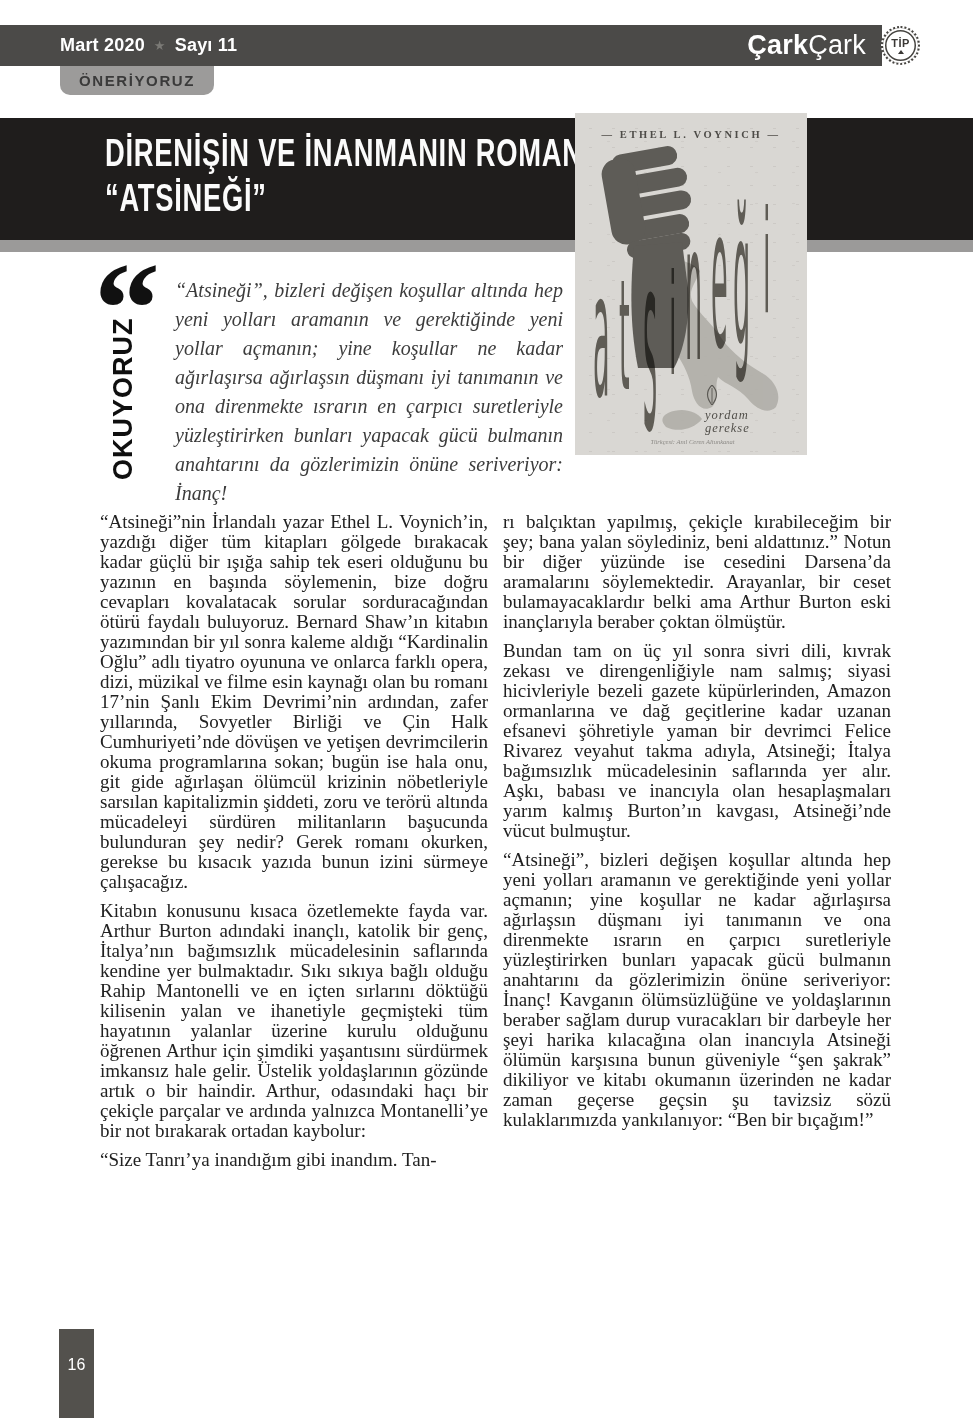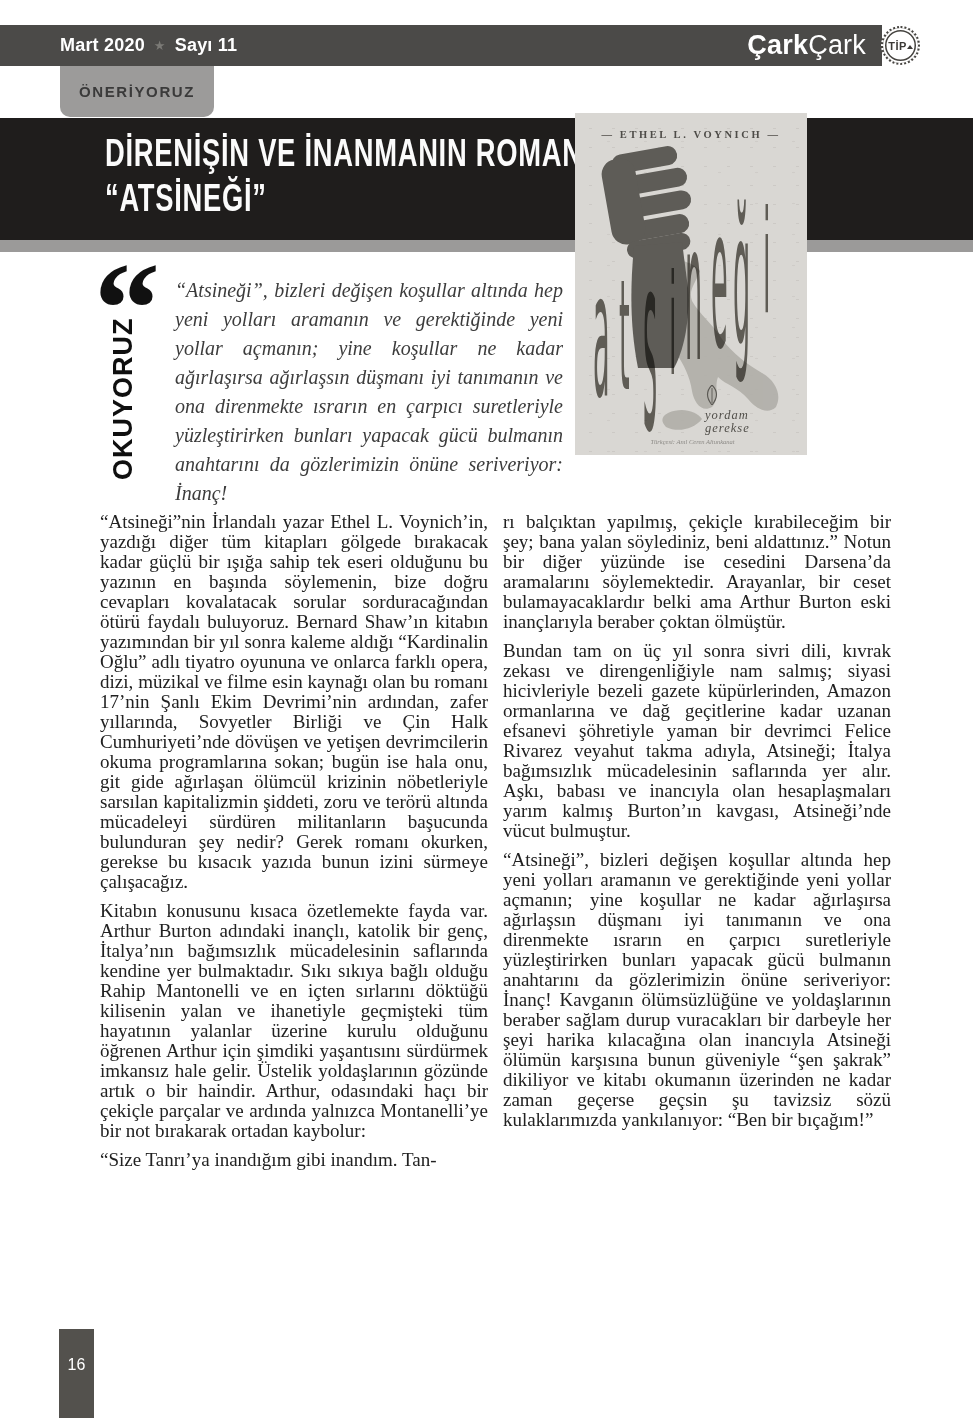--- a/index.html
+++ b/index.html
@@ -15,27 +15,27 @@
   }
   .issue-block { margin-left:60px; color:#fff; font-size:18px; font-weight:bold; letter-spacing:.2px; display:flex; align-items:center; }
   .issue-star { color:#7b7a76; font-size:13px; margin:0 9px; font-weight:normal; }
   .brand { position:absolute; right:16px; top:5px; color:#fff; font-size:27px; letter-spacing:.2px; }
   .brand b { font-weight:bold; }
   .brand span.light { font-weight:normal; }
   .tip-logo {
     position:absolute; left:881px; top:26px; width:39px; height:39px;
     border-radius:50%; background:#fff; border:2.5px dotted #45433f;
     box-sizing:border-box; box-shadow: inset 0 0 0 2px #fff, inset 0 0 0 3.5px #45433f;
-    display:flex; flex-direction:row; align-items:center; justify-content:center;
+    display:flex; flex-direction:column; align-items:center; justify-content:center;
   }
   .tip-logo .tip-text { font-size:11px; font-weight:bold; color:#3b3936; letter-spacing:.5px; line-height:10px; }
   .tip-logo .tip-mark { width:0; height:0; border-left:3px solid transparent; border-right:3px solid transparent; border-bottom:4px solid #3b3936; margin-top:2px; }
 
   .section-tag {
-    position:absolute; left:60px; top:66px; height:27px; padding:12px 19px;
+    position:absolute; left:60px; top:66px; height:27px; padding:1px 19px;
     background:#9c9b9a; border-radius:0 0 10px 10px;
     display:flex; align-items:center;
     color:#3a3a3a; font-size:15px; font-weight:bold; letter-spacing:1.6px;
   }
 
   
   .title-banner {
     position:absolute; left:0; top:118px; width:973px; height:122px;
     background:#1f1d1c; color:#fbfbfb; padding-top:13px; box-sizing:border-box;
   }

